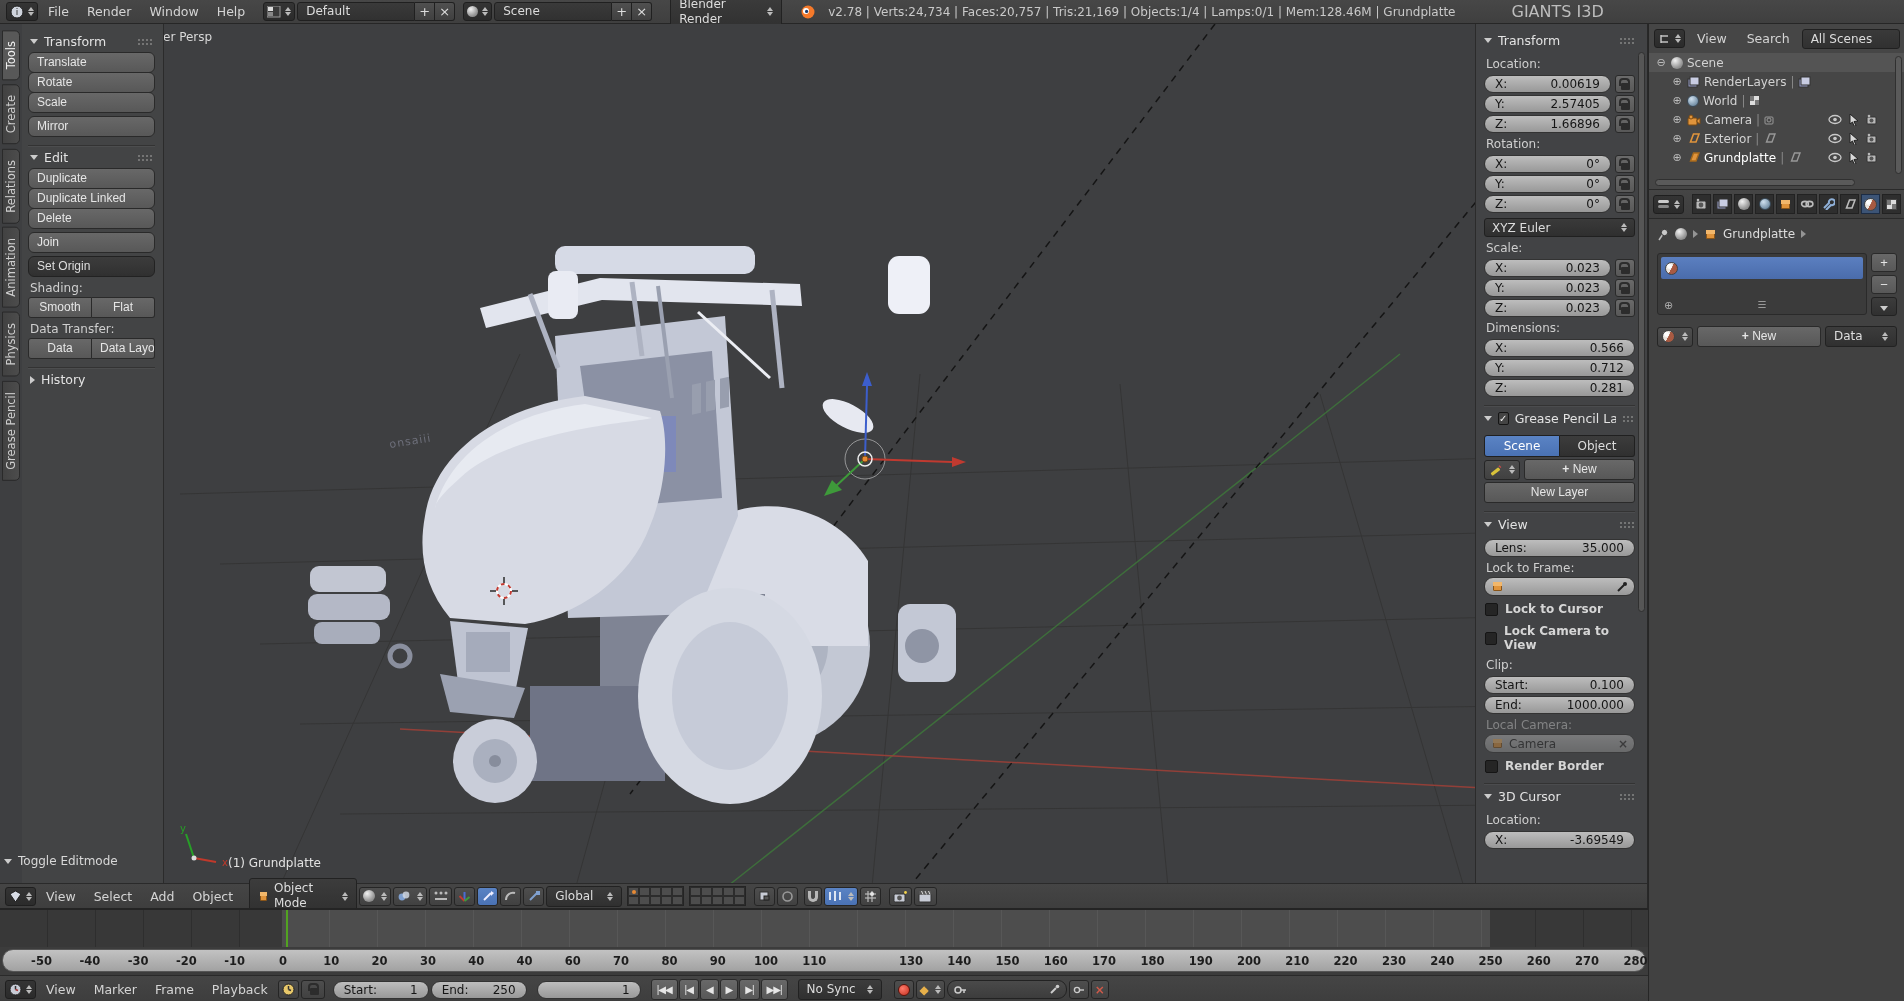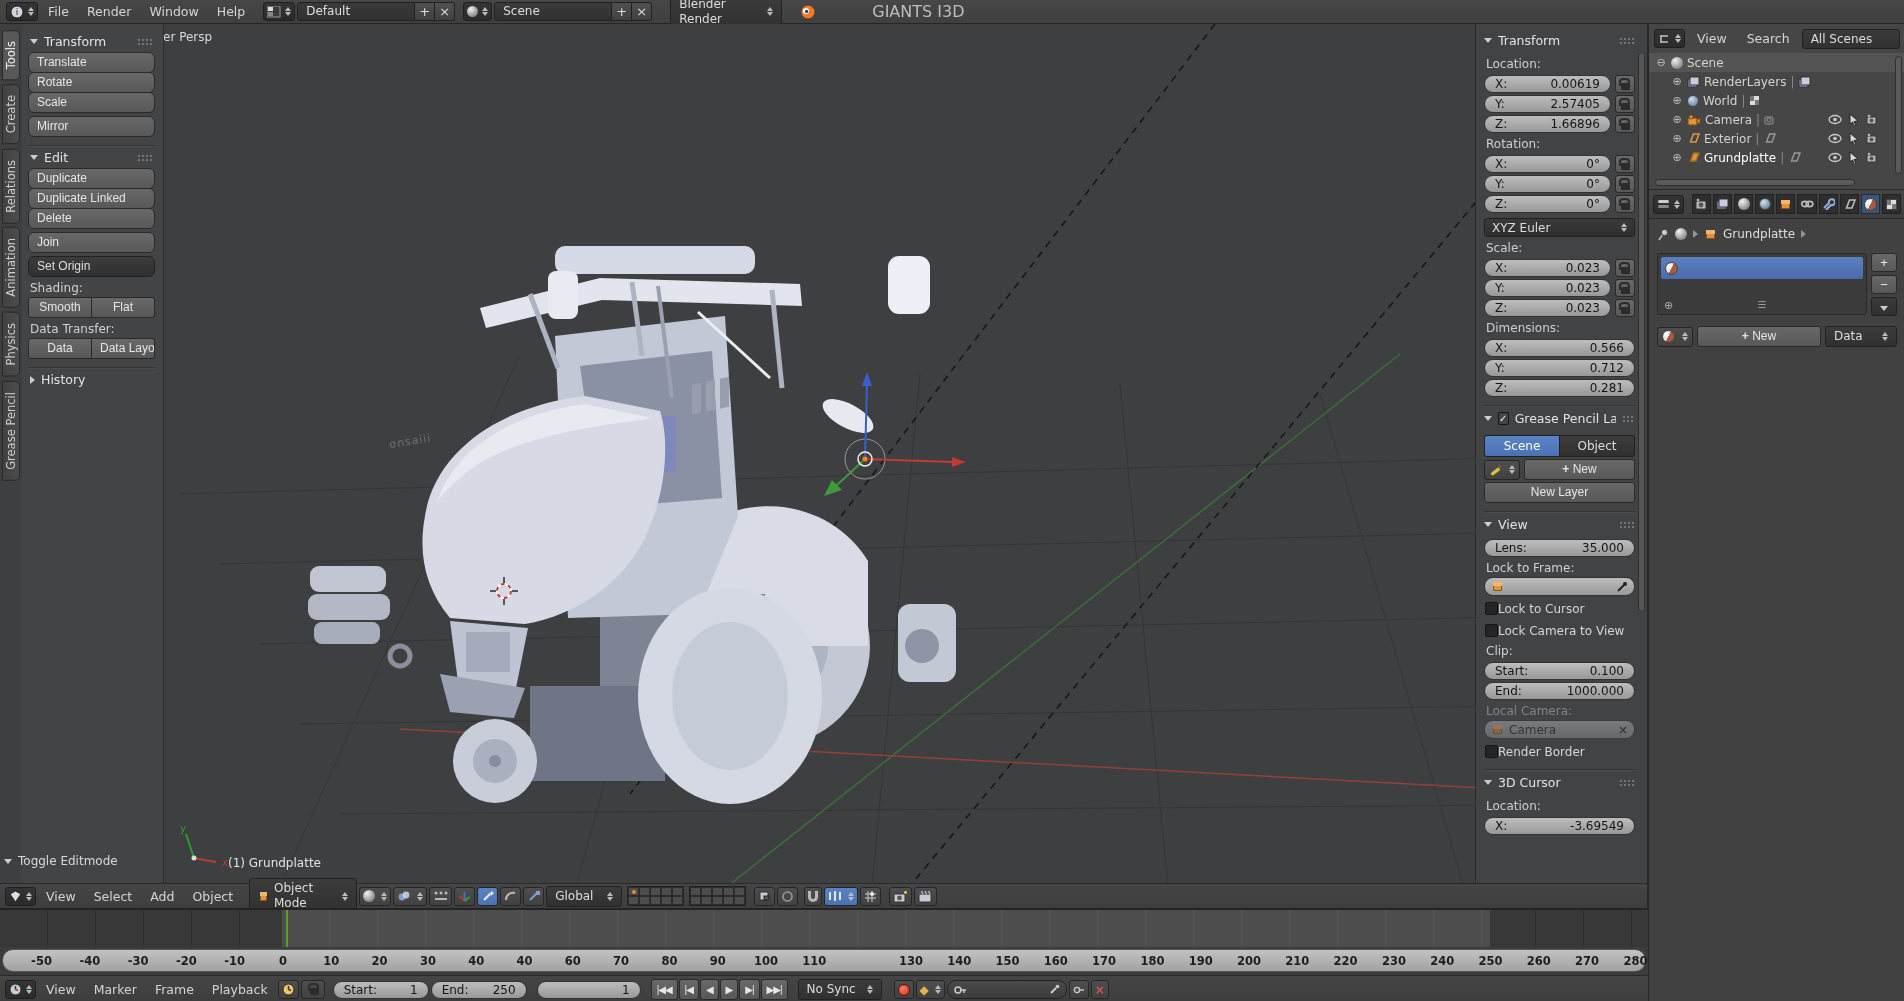--- a/index.html
+++ b/index.html
@@ -68,21 +68,21 @@
   #npanel .phead { padding:5px 0; }
   .nrow { display:flex; align-items:center; gap:4px; margin-top:2px; }
   .nrow .field { flex:1; }
   .euler { background:linear-gradient(#3a3a3a,#2f2f2f); border:1px solid #202020; border-radius:3px; color:#ddd;
     height:19px; display:flex; align-items:center; padding:0 7px; margin-top:5px; }
   .euler .updown { margin-left:auto; }
   .seg { display:flex; margin-top:4px; }
   .seg div { flex:1; text-align:center; padding:3px 0; font-size:12px; border:1px solid #202020; }
   .seg .on { background:linear-gradient(#5a83c4,#4a72b4); color:#fff; border-radius:3px 0 0 3px; }
   .seg .off { background:linear-gradient(#3c3c3c,#303030); color:#ddd; border-radius:0 3px 3px 0; border-left:none; }
-  .ckrow { display:flex; align-items:flex-start; padding:6px 1px 2px; color:#d6d6d6; }
+  .ckrow { display:flex; gap:7px; align-items:center; padding:6px 1px 2px; color:#d6d6d6;font-weight:bold; }
   .idfield { background:linear-gradient(#bdbdbd,#999); border:1px solid #333; border-radius:9px; height:19px; display:flex; align-items:center; padding:0 6px; gap:5px; color:#222; }
   .dim { opacity:.45; }
   #np-scroll { position:absolute; right:2px; top:28px; width:7px; height:560px; background:#565656; border-radius:4px; border:1px solid #303030; }
 
   
   #vp-header { left:0; right:0; bottom:0; height:25px; background:linear-gradient(#454545,#3e3e3e); border-top:1px solid #2a2a2a;
     display:flex; align-items:center; gap:2px; padding:0 5px; }
   .hicon { height:19px; display:flex; align-items:center; gap:2px; background:linear-gradient(#4e4e4e,#414141); border:1px solid #252525; border-radius:3px; padding:0 3px; }
   .hbtn-active { background:linear-gradient(#5a83c4,#4a72b4)!important; }
   .layergrid { display:grid; grid-template-columns:repeat(5,11px); grid-template-rows:repeat(2,9px); border:1px solid #242424; margin-left:3px; }
@@ -196,20 +196,21 @@
     <span class="updown" style="margin-left:auto">
         <i class="u"></i>
         <i class="d"></i>
       </span>
   </div>
   <svg width="18" height="16" style="margin-left:14px">
     <circle cx="10" cy="8" r="6.5" fill="#f5792a"></circle>
       <circle cx="8" cy="7" r="3" fill="#fff"></circle>
       <circle cx="8.6" cy="7.4" r="1.6" fill="#1b3a6b"></circle>
   </svg>
+  <span id="stats">v2.78 | Verts:24,734 | Faces:20,757 | Tris:21,169 | Objects:1/4 | Lamps:0/1 | Mem:128.46M | Grundplatte</span>
   <span id="brand">GIANTS I3D</span>
 </div>
 
 <div id="viewport" class="abs">
 
   <svg class="abs" style="left:0;top:0" width="1648" height="884">
     <g stroke="#343434" stroke-width="1" opacity="0.9">
       <line x1="180" y1="470" x2="1646" y2="430"></line>
         <line x1="220" y1="540" x2="1646" y2="505"></line>
       <line x1="260" y1="620" x2="1646" y2="590"></line>

